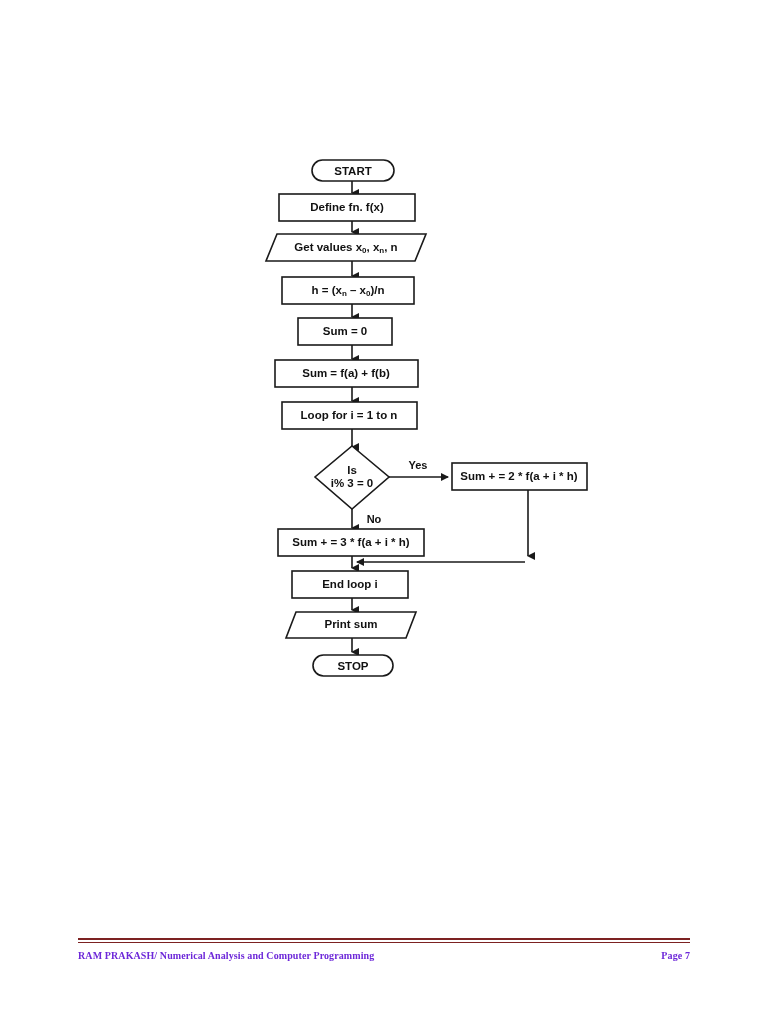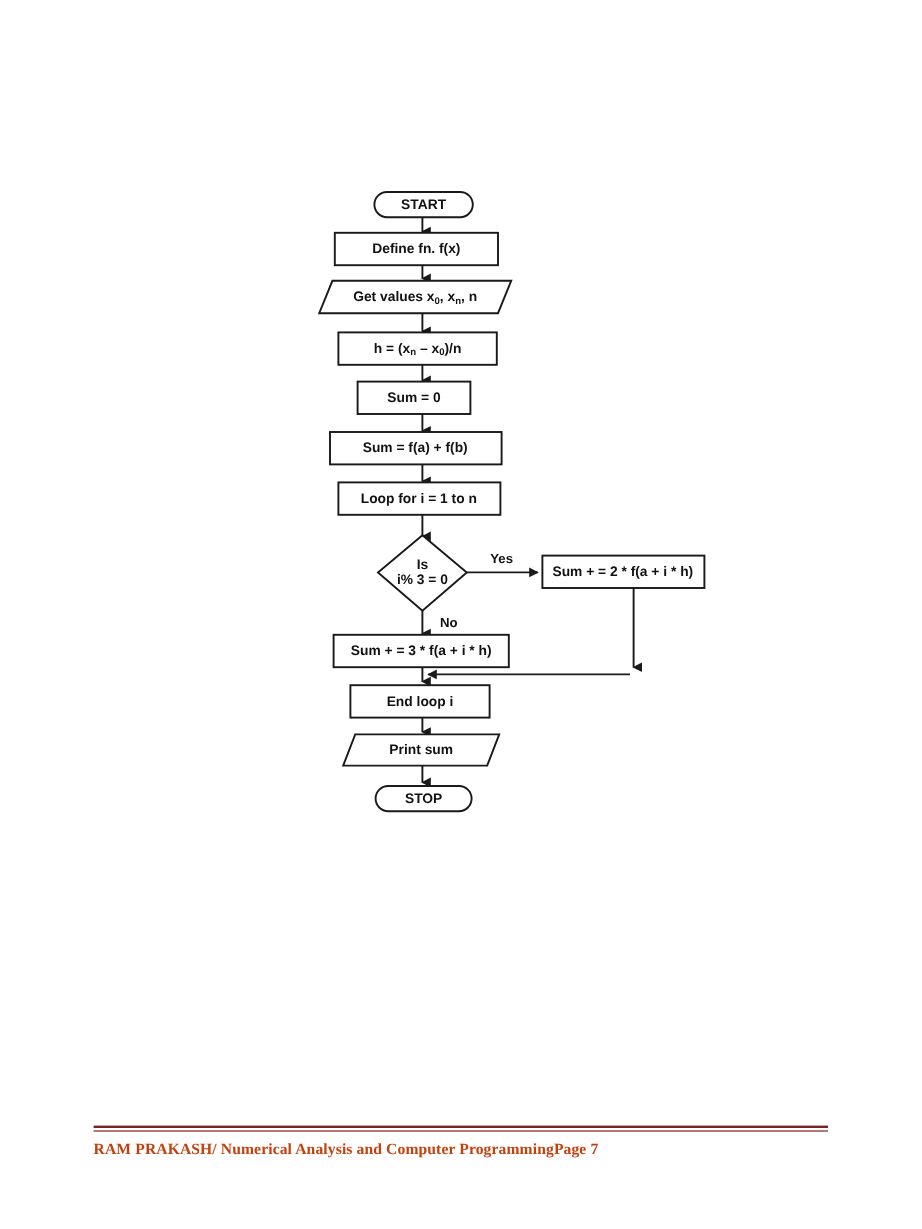--- a/index.html
+++ b/index.html
@@ -88,25 +88,26 @@
     width: 100%;
   }
   .footer-rule-thin {
     height: 1.1px;
     background: #7c2222;
     width: 100%;
   }
   #footer-row {
     display: flex;
     align-items: baseline;
+    justify-content: space-between;
     margin-top: 7px;
     font-family: "Liberation Serif", serif;
-    font-size: 13px;
-    font-weight: bold;
-    color: #c2410c;
+    font-size: 10px;
+    font-weight: bold;
+    color: #6d28d9;
     letter-spacing: 0.1px;
   }
   #footer-title { white-space: nowrap; }
   #footer-page { white-space: nowrap; }
 </style>
 </head>
 <body>
 
 <div id="page-sheet">
 

